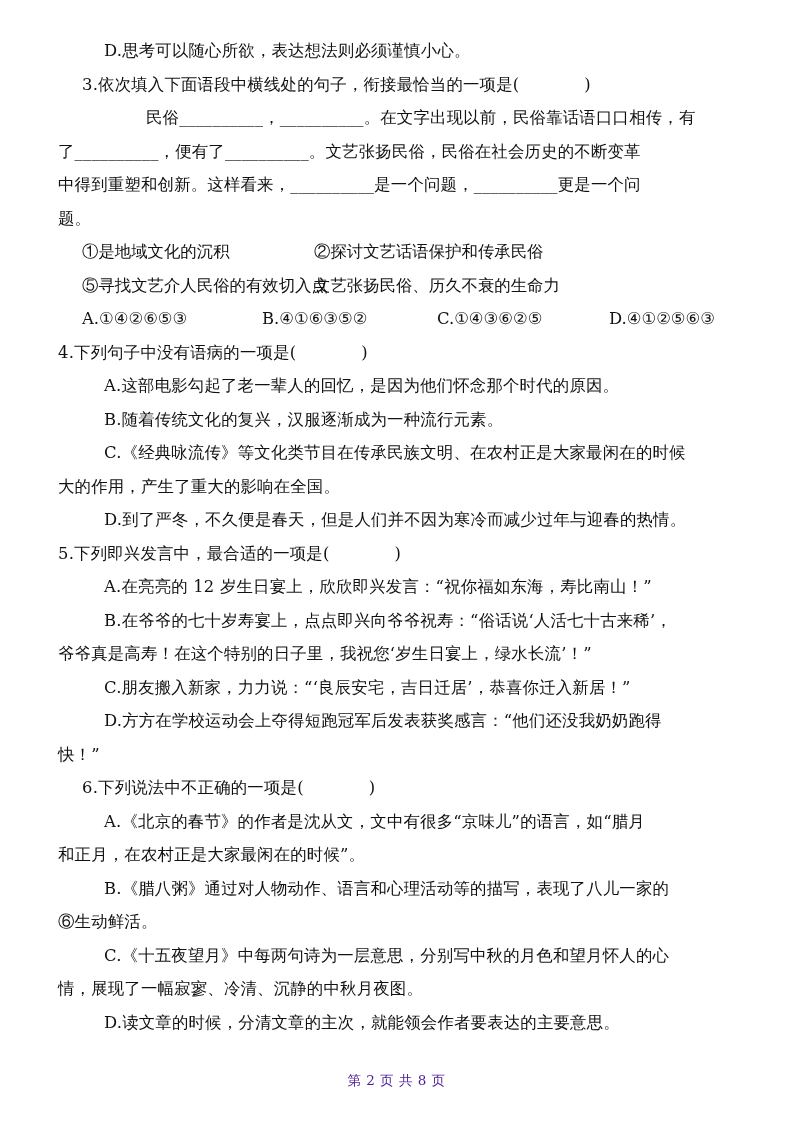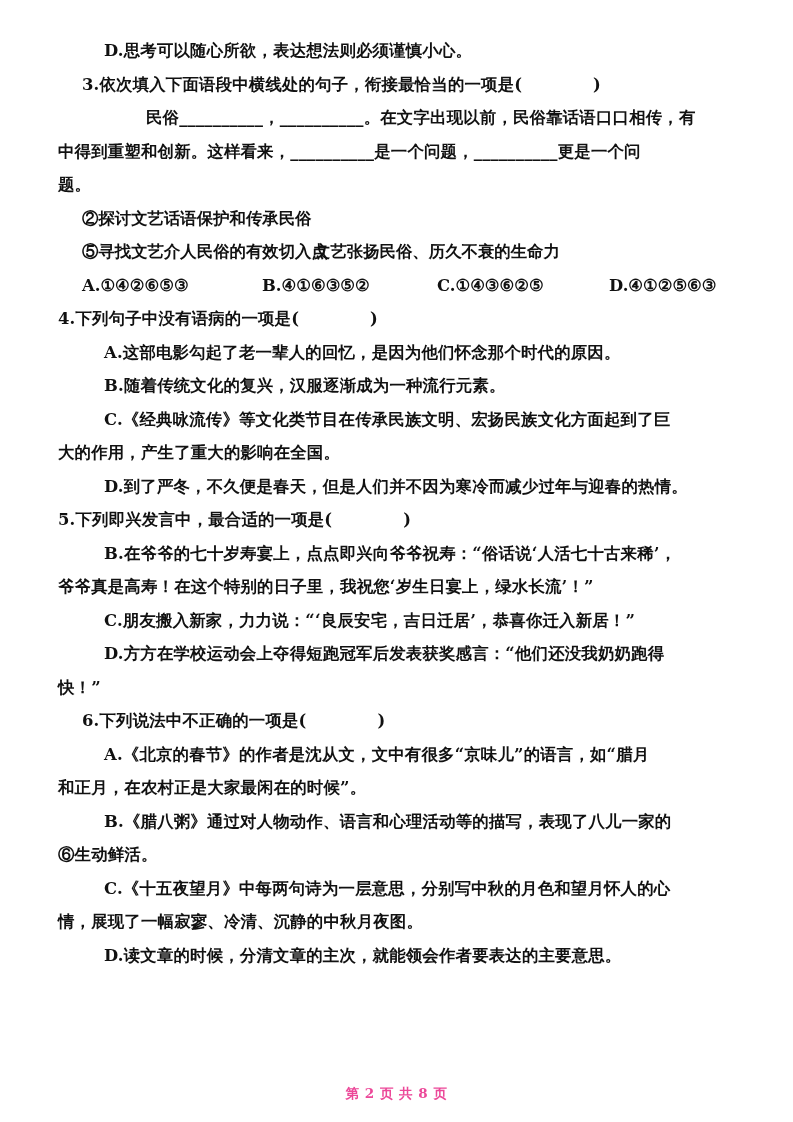--- a/index.html
+++ b/index.html
@@ -14,21 +14,20 @@
     color: #111111;
     position: relative;
     overflow: hidden;
   }
   .page {
     position: relative;
     width: 793px;
     height: 1122px;
     box-sizing: border-box;
     padding: 34px 52px 0 58px;
-    font-weight: bold;
   }
   .ln {
     font-size: 16.4px;
     line-height: 33.5px;
     letter-spacing: 0.2px;
     white-space: pre-wrap;
     word-break: break-all;
   }
   .ind1 { text-indent: 0; padding-left: 24px; }
   .ind2 { text-indent: 0; padding-left: 46px; }
@@ -49,61 +48,64 @@
     line-height: 33.5px;
   }
   .ans-row > span { white-space: pre; }
   .ansA { width: 180px; }
   .ansB { width: 175px; }
   .ansC { width: 172px; }
   .footer {
     position: absolute;
     left: 0;
     right: 0;
-    bottom: 19px;
+    bottom: 32px;
     text-align: center;
     font-size: 13.5px;
-    color: #ec4899;
+    color: #4c1d95;
     letter-spacing: 0.5px;
   }
 </style>
 </head>
 <body>
 
 <div class="page">
 
   <div class="ln ind2">D.思考可以随心所欲，表达想法则必须谨慎小心。</div>
   <div class="ln ind1">3.依次填入下面语段中横线处的句子，衔接最恰当的一项是(            )</div>
   <div class="ln ind3">民俗__________，__________。在文字出现以前，民俗靠话语口口相传，有</div>
+  <div class="ln noind">了__________，便有了__________。文艺张扬民俗，民俗在社会历史的不断变革</div>
   <div class="ln noind">中得到重塑和创新。这样看来，__________是一个问题，__________更是一个问</div>
   <div class="ln noind">题。</div>
 
   <div class="opts-row">
+    <span class="optA">①是地域文化的沉积</span>
     <span>②探讨文艺话语保护和传承民俗</span>
   </div>
   <div class="opts-row">
     <span class="optA">⑤寻找文艺介人民俗的有效切入点</span>
     <span>文艺张扬民俗、历久不衰的生命力</span>
   </div>
 
   <div class="ans-row">
     <span class="ansA">A.①④②⑥⑤③</span>
     <span class="ansB">B.④①⑥③⑤②</span>
     <span class="ansC">C.①④③⑥②⑤</span>
     <span>D.④①②⑤⑥③</span>
   </div>
 
   <div class="ln noind">4.下列句子中没有语病的一项是(            )</div>
   <div class="ln ind2">A.这部电影勾起了老一辈人的回忆，是因为他们怀念那个时代的原因。</div>
   <div class="ln ind2">B.随着传统文化的复兴，汉服逐渐成为一种流行元素。</div>
-  <div class="ln ind2">C.《经典咏流传》等文化类节目在传承民族文明、宏扬民族文化方面起到了巨</div>
+  <div class="ln ind2">C.《经典咏流传》等文化类节目在传承民族文明、在农村正是大家最闲在的时候</div>
   <div class="ln noind">大的作用，产生了重大的影响在全国。</div>
   <div class="ln ind2">D.到了严冬，不久便是春天，但是人们并不因为寒冷而减少过年与迎春的热情。</div>
 
   <div class="ln noind">5.下列即兴发言中，最合适的一项是(            )</div>
+  <div class="ln ind2">A.在亮亮的 12 岁生日宴上，欣欣即兴发言：“祝你福如东海，寿比南山！”</div>
   <div class="ln ind2">B.在爷爷的七十岁寿宴上，点点即兴向爷爷祝寿：“俗话说‘人活七十古来稀’，</div>
   <div class="ln noind">爷爷真是高寿！在这个特别的日子里，我祝您‘岁生日宴上，绿水长流’！”</div>
   <div class="ln ind2">C.朋友搬入新家，力力说：“‘良辰安宅，吉日迁居’，恭喜你迁入新居！”</div>
   <div class="ln ind2">D.方方在学校运动会上夺得短跑冠军后发表获奖感言：“他们还没我奶奶跑得</div>
   <div class="ln noind">快！”</div>
 
   <div class="ln ind1">6.下列说法中不正确的一项是(            )</div>
   <div class="ln ind2">A.《北京的春节》的作者是沈从文，文中有很多“京味儿”的语言，如“腊月</div>
   <div class="ln noind">和正月，在农村正是大家最闲在的时候”。</div>
   <div class="ln ind2">B.《腊八粥》通过对人物动作、语言和心理活动等的描写，表现了八儿一家的</div>

